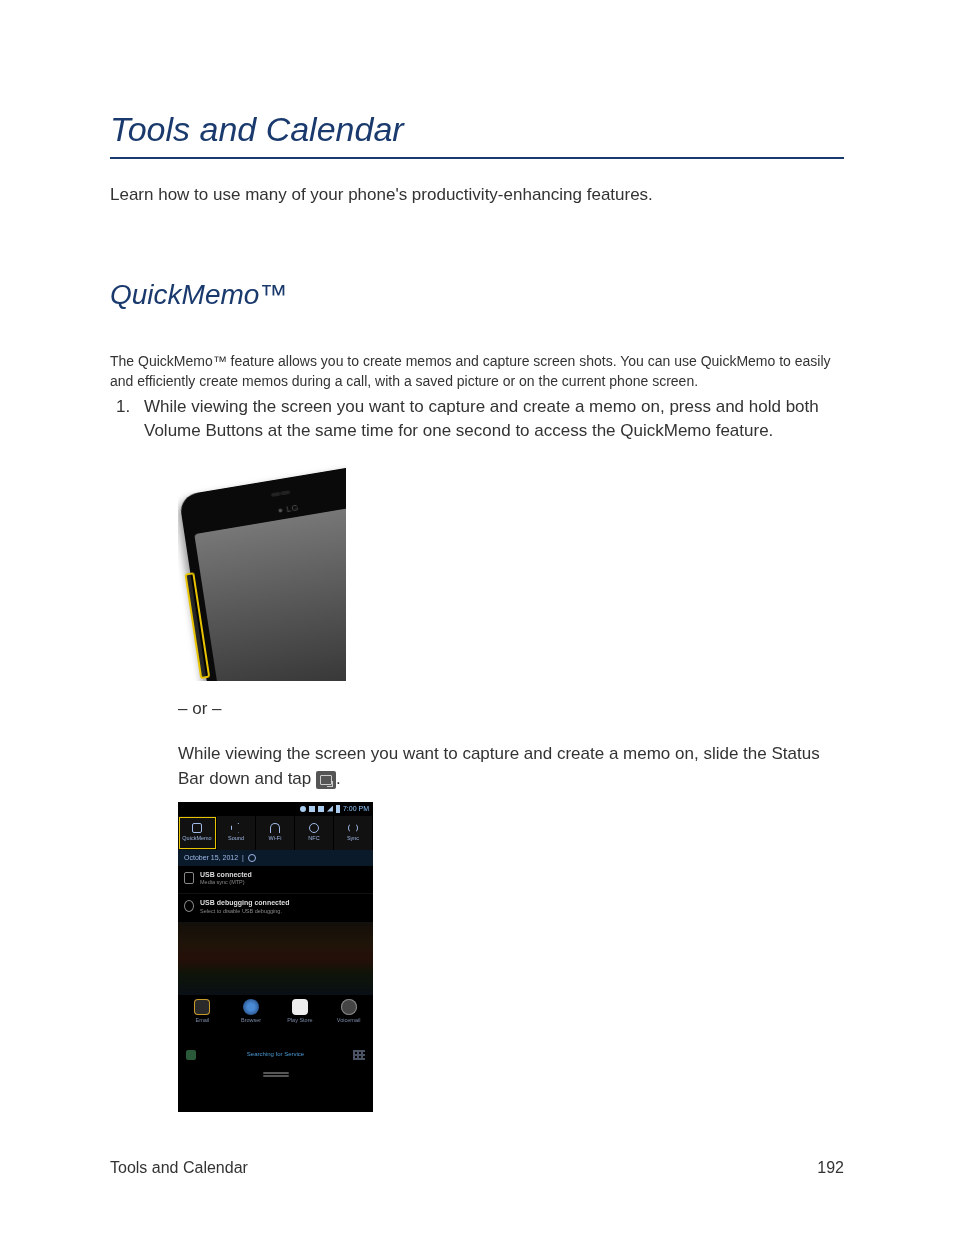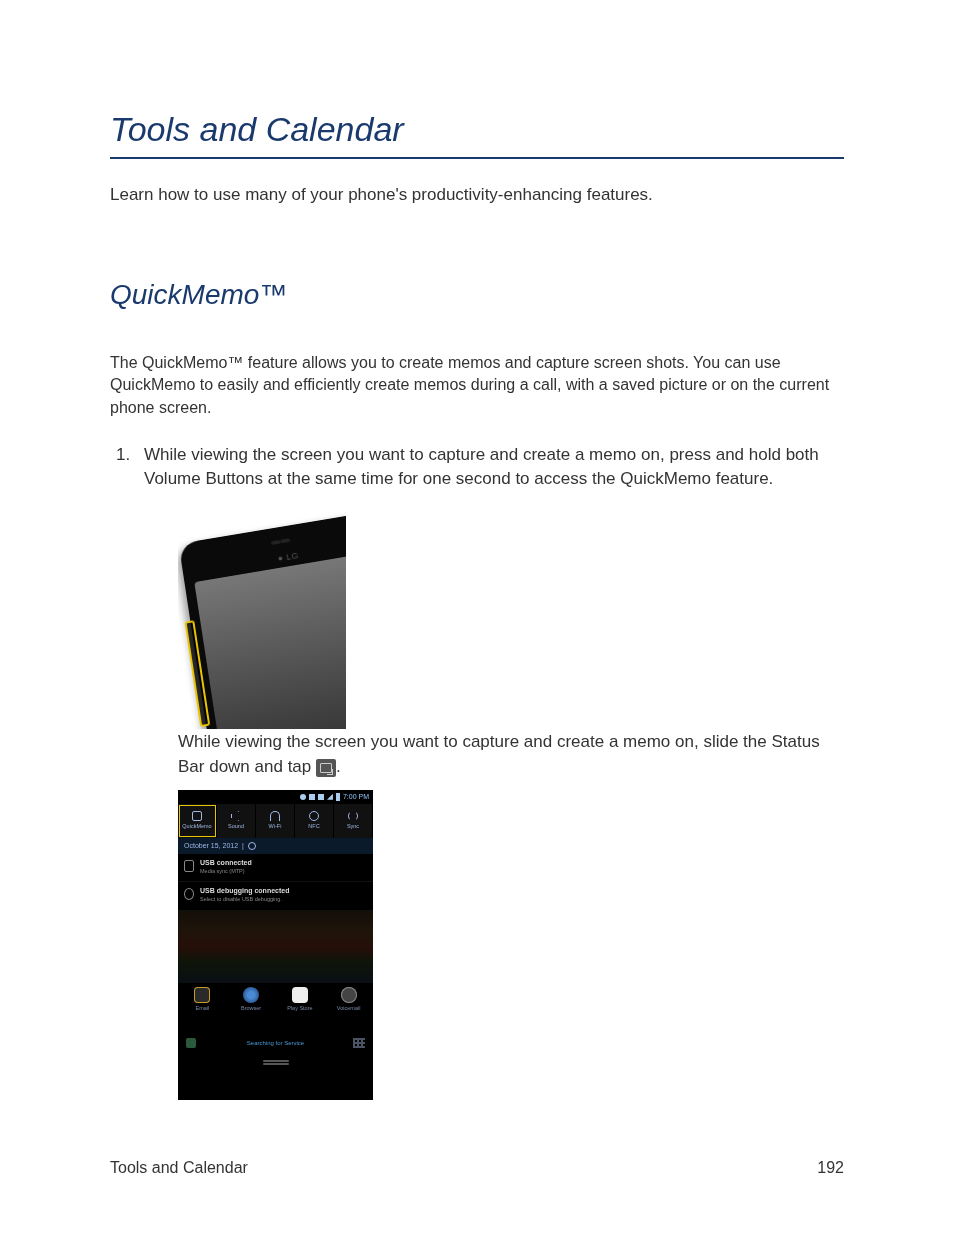--- a/index.html
+++ b/index.html
@@ -27,23 +27,23 @@
     margin-bottom: 74px;
   }
   h2.section-title {
     color: #1a3a6e;
     font-style: italic;
     font-weight: normal;
     font-size: 28px;
     margin-bottom: 41px;
   }
   p.section-intro {
-    font-size: 16px;
+    font-size: 14px;
     line-height: 1.4;
-    margin-bottom: 24px;
+    margin-bottom: 4px;
   }
   ol.steps {
     list-style: none;
     counter-reset: step;
     margin-left: 0;
   }
   ol.steps > li {
     counter-increment: step;
     position: relative;
     padding-left: 34px;
@@ -306,20 +306,21 @@
     <div class="sub-block">
       <div class="phone-angle-wrap">
         <div class="phone-angle">
           <div class="speaker"></div>
           <div class="logo">● LG</div>
           <div class="bezel"></div>
           <div class="vol-highlight"></div>
         </div>
       </div>
 
+      <p class="or-text">– or –</p>
 
       <p class="alt-text">
         <span>While viewing the screen you want to capture and create a memo on, slide the Status Bar down and tap </span><span class="inline-icon"></span><span>.</span>
       </p>
 
       <div class="panel-shot">
         <div class="statusbar">
           <span class="sb-icon" style="border-radius:50%"></span>
           <span class="sb-icon"></span>
           <span class="sb-icon"></span>

